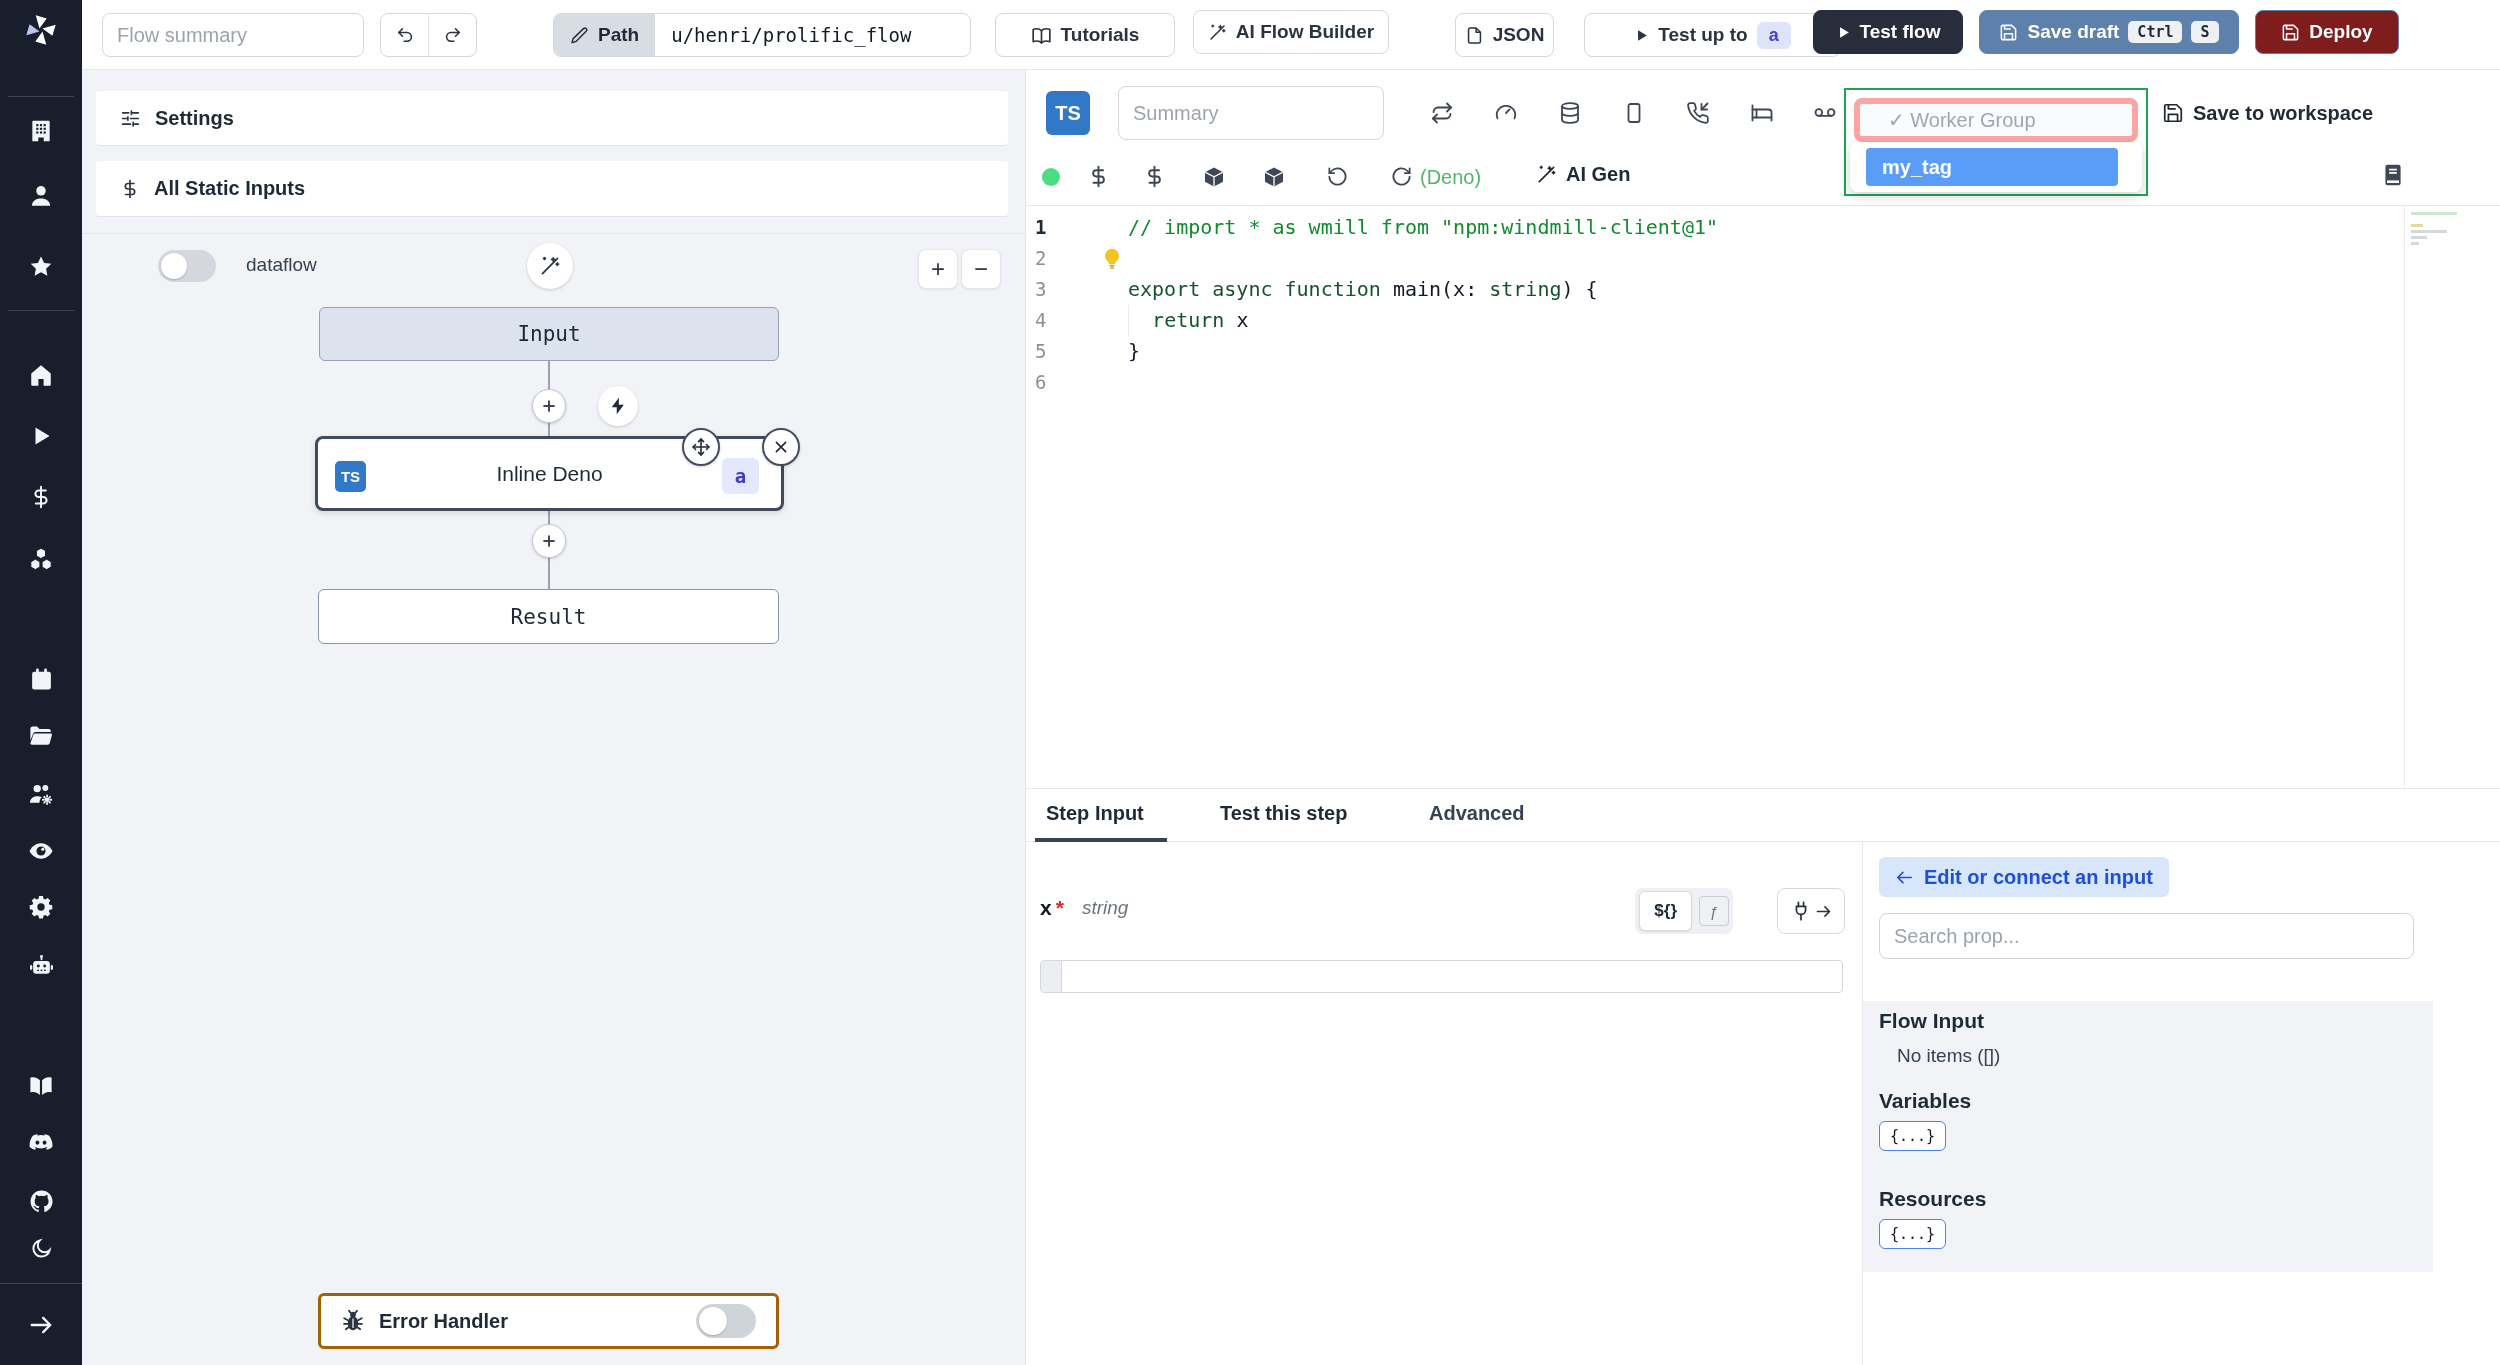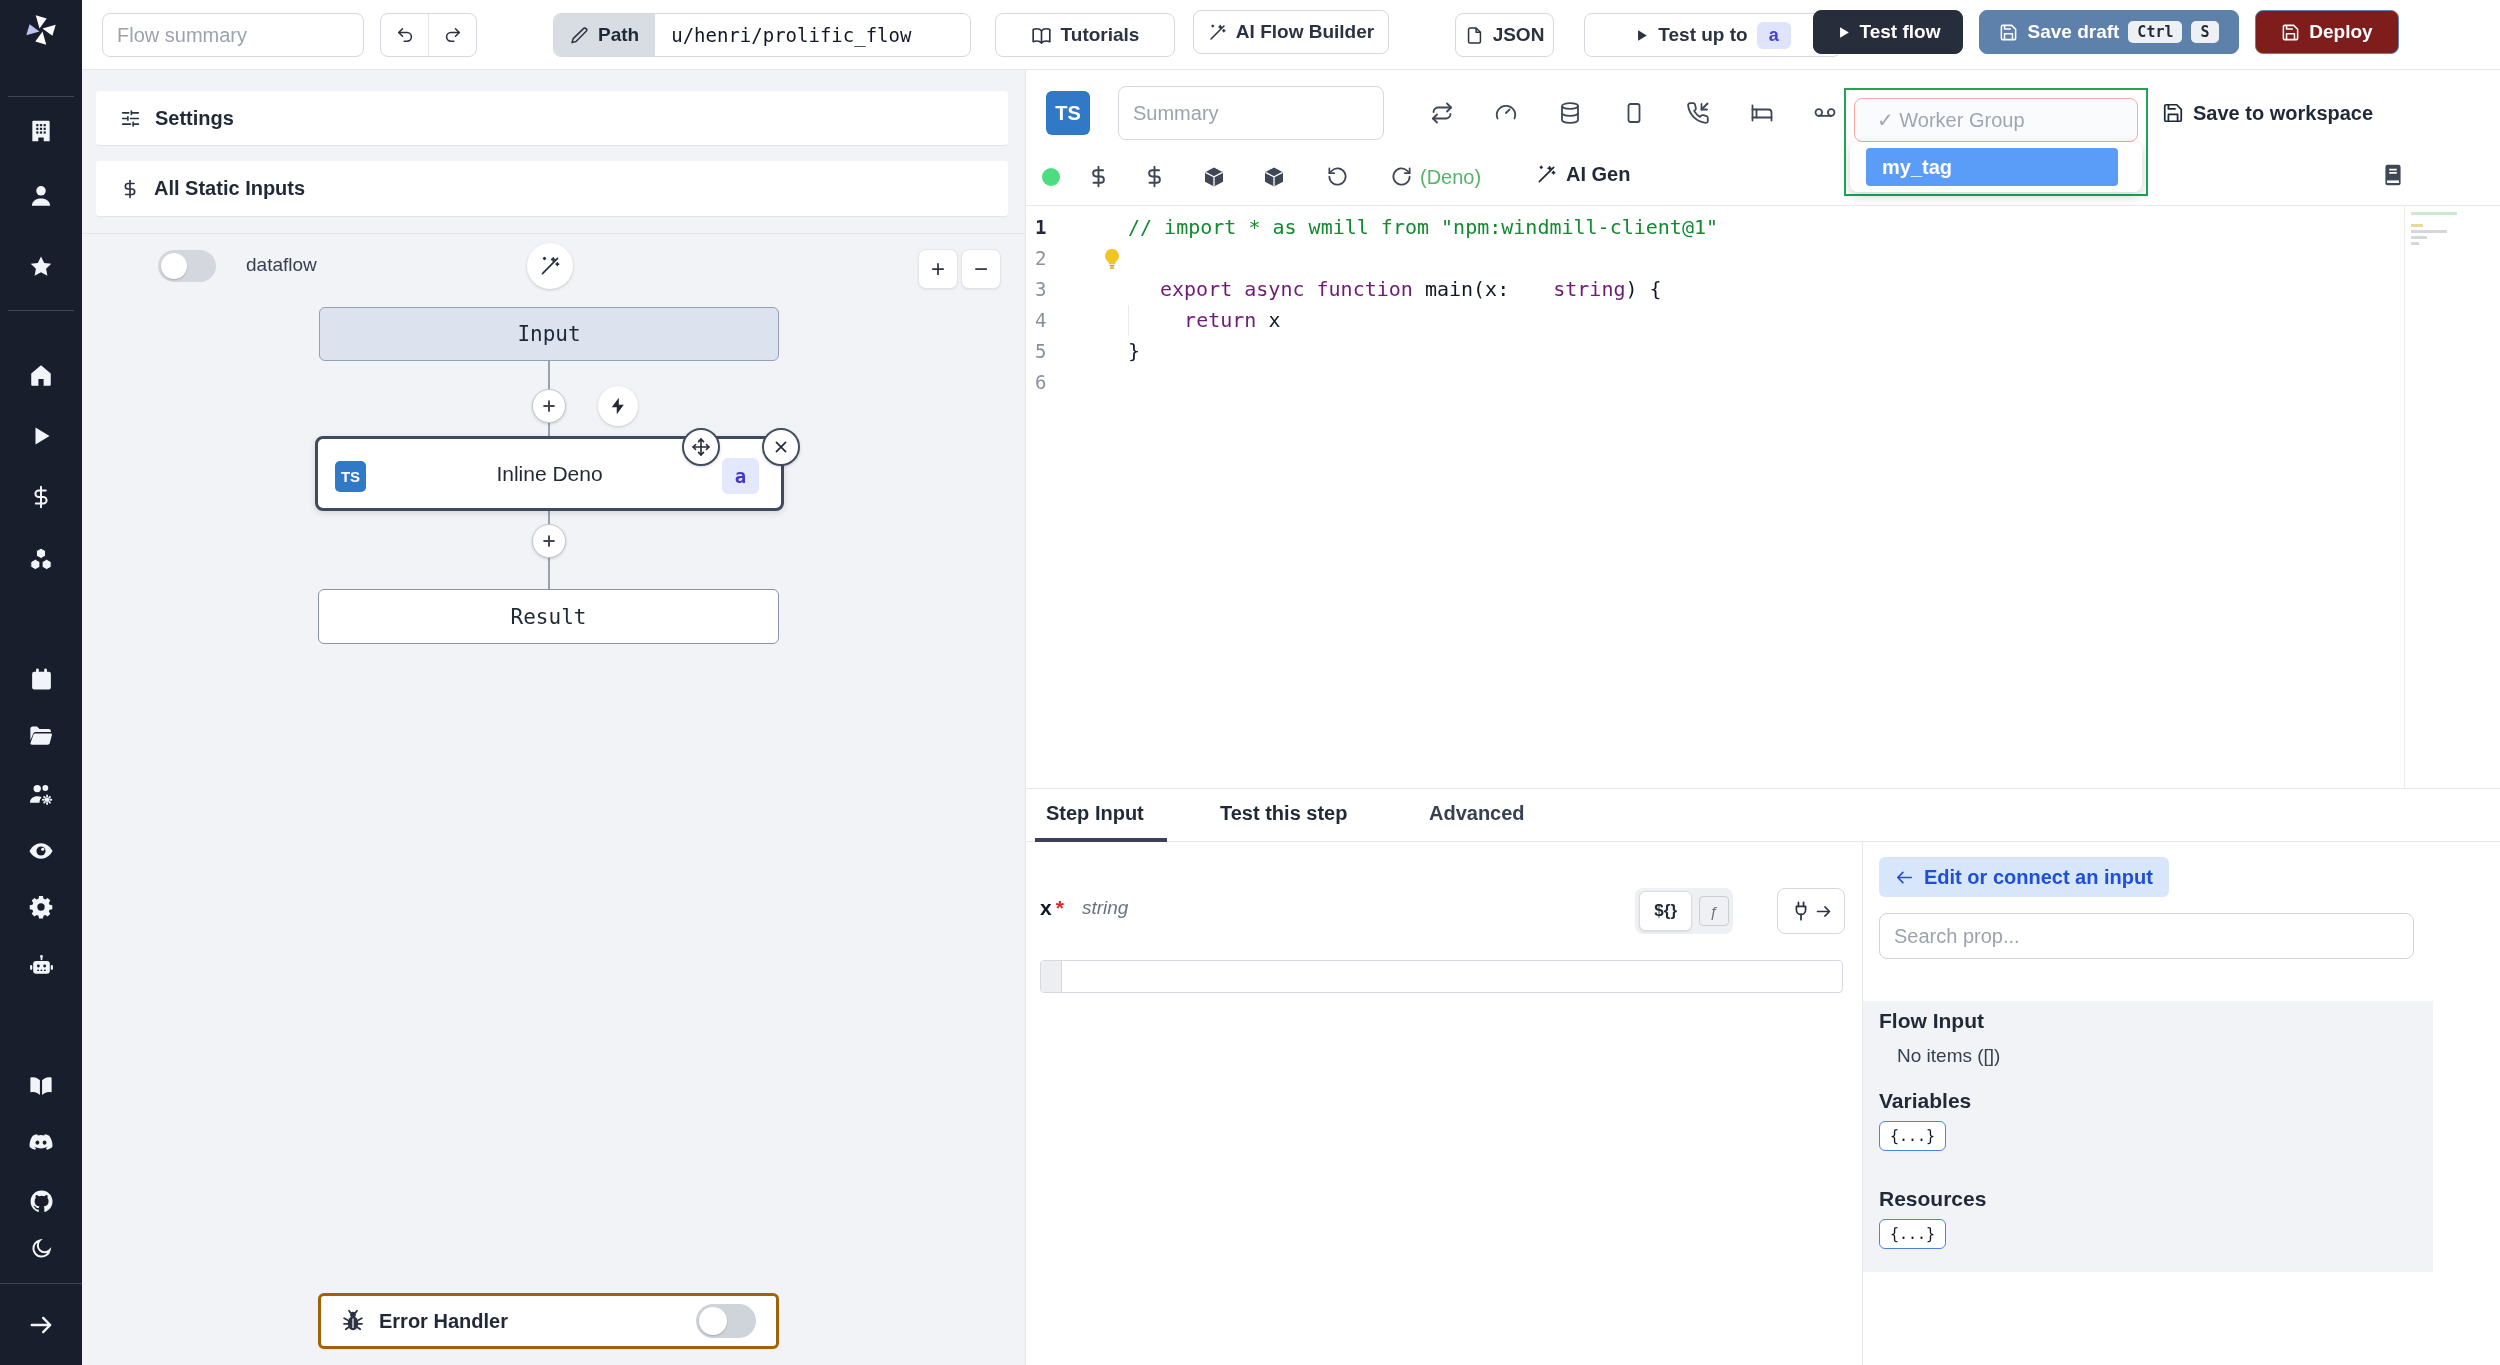--- a/index.html
+++ b/index.html
@@ -17,21 +17,21 @@
   .kbd{background:#eef0f3;color:#1f2937;border-radius:5px;padding:2px 9px;font-size:15px;
        font-family:"DejaVu Sans Mono",monospace;font-weight:700;text-align:right;}
   .sideicon{width:40px;height:40px;display:flex;align-items:center;justify-content:center;color:#f1f5f9;}
   .circle{background:#fff;border-radius:50%;display:flex;align-items:center;justify-content:center;
           box-shadow:0 1px 3px rgba(0,0,0,.18);}
   .node{display:flex;align-items:center;justify-content:center;box-sizing:border-box;}
   .chip{display:inline-flex;align-items:center;background:#fff;border:1.5px solid #4b82ec;border-radius:6px;
         padding:5px 10px;font-family:"DejaVu Sans Mono",monospace;font-size:15px;color:#111827;}
   .code-line{position:absolute;height:31px;line-height:31px;font-family:"DejaVu Sans Mono",monospace;font-size:20px;white-space:pre;}
   .ln{position:absolute;width:26px;height:31px;line-height:31px;font-family:"DejaVu Sans Mono",monospace;font-size:19px;color:#8a919c;}
-  .cm{color:#128a2e;} .kw{color:#701a75;margin-left:32px;} .pl{color:#111827;} .fn{color:#111827;}
+  .cm{color:#128a2e;} .kw{color:#14532d;} .pl{color:#111827;} .fn{color:#111827;}
 </style>
 </head>
 <body>
 
 <svg width="0" height="0" style="position:absolute">
 <defs>
 <symbol id="i-logo" viewBox="0 0 24 24">
         <path fill="#ffffff" d="M11 11 L8.5 2.2 L15.8 4.4 Z"></path>
         <path fill="#ffffff" d="M13 11 L21.8 8.5 L19.6 15.8 Z"></path>
         <path fill="#ffffff" d="M13 13 L15.5 21.8 L8.2 19.6 Z"></path>
@@ -551,21 +551,21 @@
             <use href="#i-phone-in"></use>
           </svg></div>
       <div class="ab" style="left:724px;top:31px;color:#3f4656;"><svg width="24" height="24">
             <use href="#i-bed"></use>
           </svg></div>
       <div class="ab" style="left:787px;top:31px;color:#3f4656;"><svg width="24" height="24">
             <use href="#i-voicemail"></use>
           </svg></div>
 
       <div class="ab" style="left:818px;top:18px;width:304px;height:108px;border:2px solid #1ea655;background:#fff;">
-        <div class="ab flex" style="left:8px;top:8px;width:284px;height:44px;background:#fafbfc;border:1px solid #fca5a5;border-radius:8px;padding:0 22px;">
+        <div class="ab flex" style="left:8px;top:8px;width:284px;height:44px;background:#fafbfc;border:6px solid #fca5a5;border-radius:8px;padding:0 28px;">
           <span style="font-size:20px;color:#a0a6b1;">✓ Worker Group</span>
         </div>
         <div class="ab" style="left:4px;top:52px;width:292px;height:50px;background:#fff;border-radius:8px;box-shadow:0 4px 12px rgba(0,0,0,.18);">
           <div class="ab flex" style="left:6px;top:6px;width:252px;height:38px;background:#5a9df8;border-radius:4px;padding:10px 16px;margin-left:10px;">
             <span style="font-size:20px;font-weight:600;color:#fff;">my_tag</span>
           </div>
         </div>
       </div>
 
       <div class="ab flex" style="left:1136px;top:26px;height:34px;gap:9px;color:#1f2937;">

